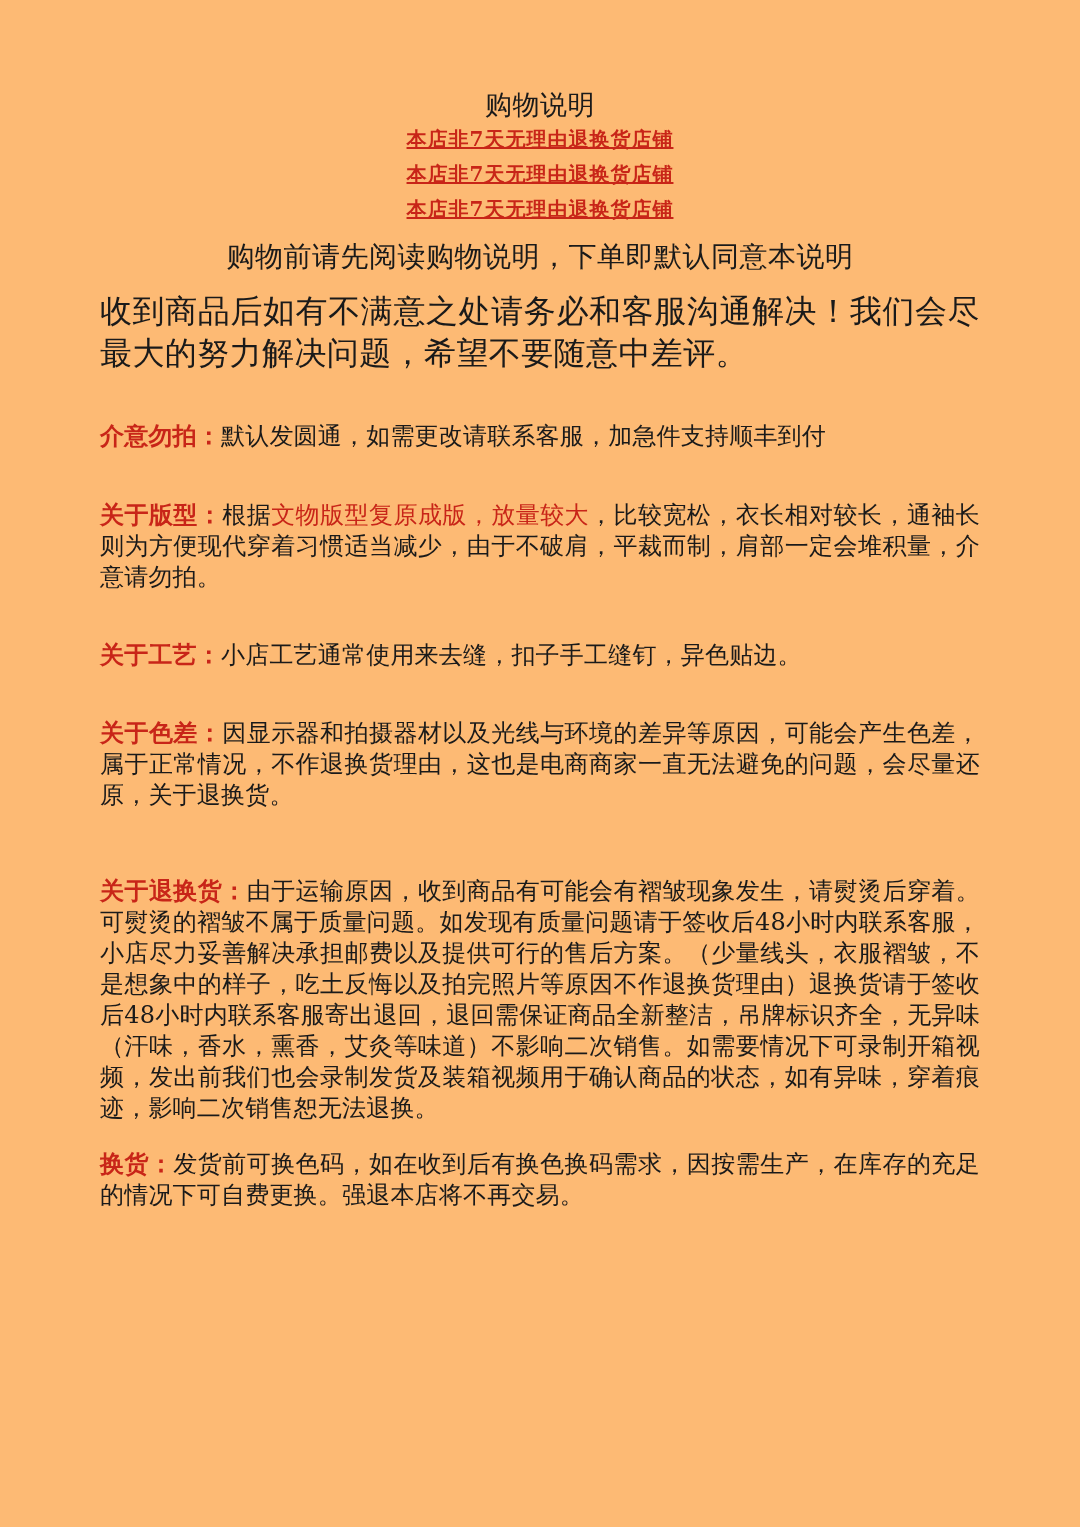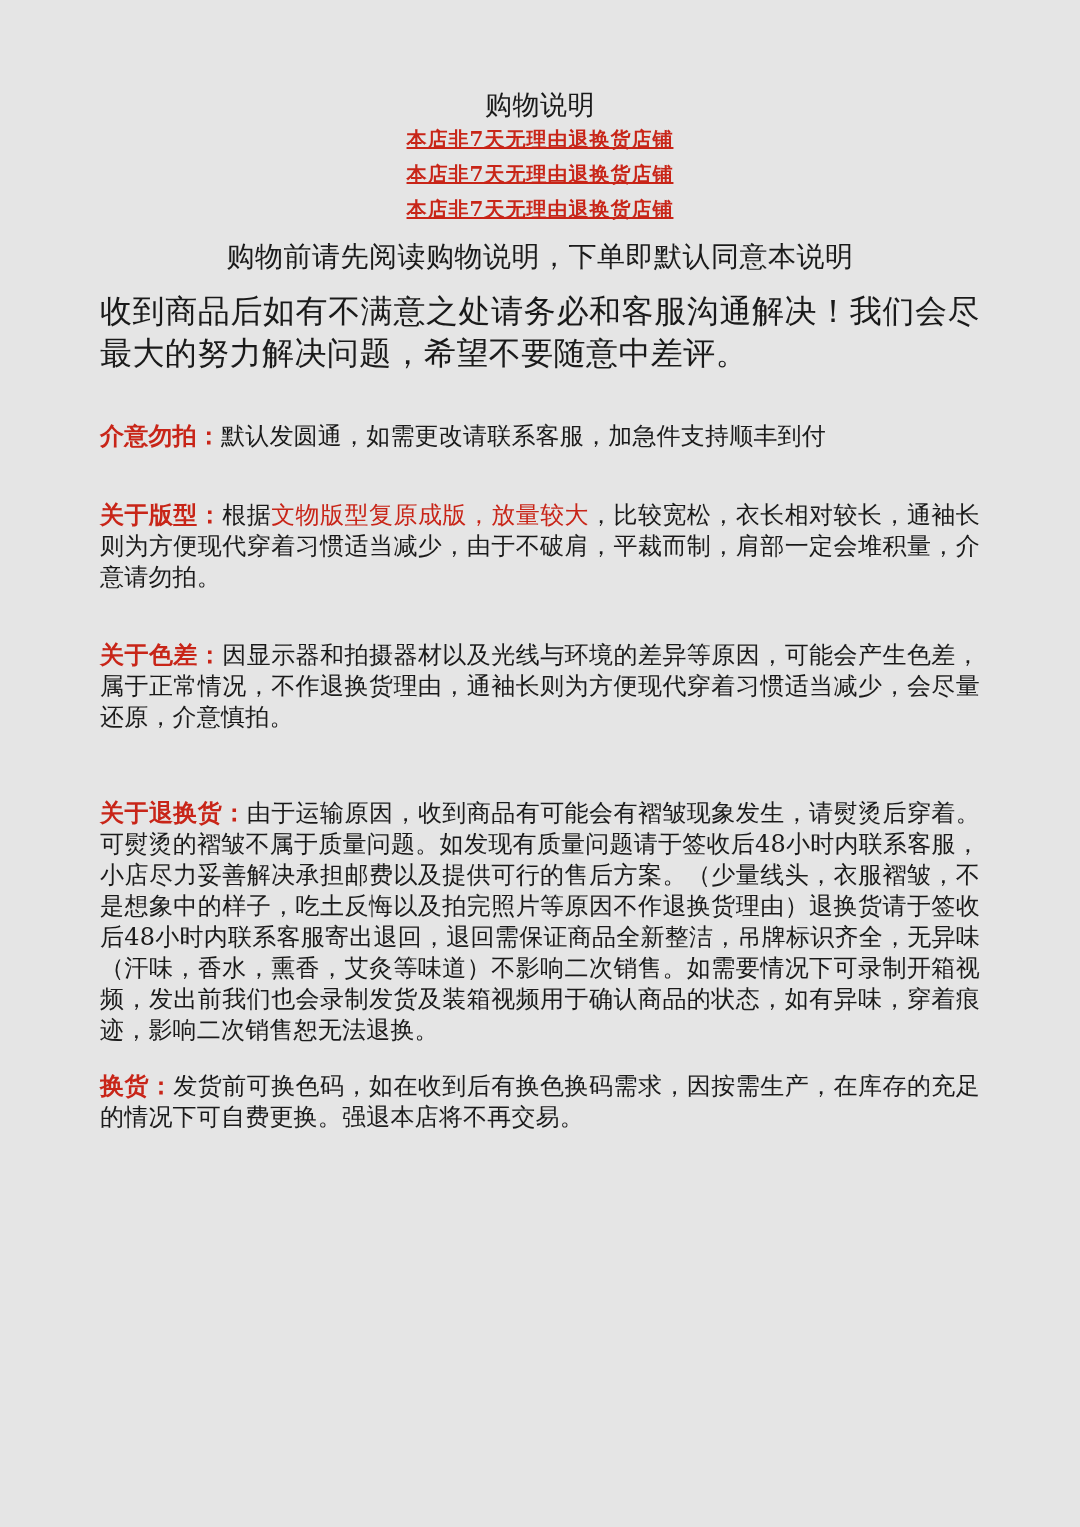--- a/index.html
+++ b/index.html
@@ -13,21 +13,21 @@
     font-family: "DejaVu Serif", "Liberation Serif", serif;
     color: #1a1a1a;
     -webkit-font-smoothing: antialiased;
   }
   .page {
     position: relative;
     width: 1080px;
     height: 1527px;
     box-sizing: border-box;
     padding: 88px 100px 0 100px;
-    background: #e5e5e5;
+    background: #fdba74;
   }
 
   .red { color: #c82518; }
   .ink { color: #1a1a1a; }
 
   
   .head {
     text-align: center;
   }
   .head-title {
@@ -99,23 +99,26 @@
 
   <p class="section sp-delivery">
     <span class="label">介意勿拍：</span><span class="ink">默认发圆通，如需更改请联系客服，加急件支持顺丰到付</span>
   </p>
 
   <p class="section sp-fit">
     <span class="label">关于版型：</span><span class="ink">根据</span><span class="red">文物版型复原成版，放量较大</span><span class="ink">，比较宽松，衣长相对较长，通袖长则为方便现代穿着习惯适当减少，由于不破肩，平裁而制，肩部一定会堆积量，介意请勿拍。</span>
   </p>
 
 
+  <p class="section sp-craft">
+    <span class="label">关于工艺：</span><span class="ink">小店工艺通常使用来去缝，扣子手工缝钉，异色贴边。</span>
+  </p>
 
   <p class="section sp-color">
-    <span class="label">关于色差：</span><span class="ink">因显示器和拍摄器材以及光线与环境的差异等原因，可能会产生色差，属于正常情况，不作退换货理由，通袖长则为方便现代穿着习惯适当减少，会尽量还原，介意慎拍。</span>
+    <span class="label">关于色差：</span><span class="ink">因显示器和拍摄器材以及光线与环境的差异等原因，可能会产生色差，属于正常情况，不作退换货理由，这也是电商商家一直无法避免的问题，会尽量还原，关于退换货。</span>
   </p>
 
   <p class="section sp-return">
     <span class="label">关于退换货：</span><span class="ink">由于运输原因，收到商品有可能会有褶皱现象发生，请熨烫后穿着。可熨烫的褶皱不属于质量问题。如发现有质量问题请于签收后48小时内联系客服，小店尽力妥善解决承担邮费以及提供可行的售后方案。（少量线头，衣服褶皱，不是想象中的样子，吃土反悔以及拍完照片等原因不作退换货理由）退换货请于签收后48小时内联系客服寄出退回，退回需保证商品全新整洁，吊牌标识齐全，无异味（汗味，香水，熏香，艾灸等味道）不影响二次销售。如需要情况下可录制开箱视频，发出前我们也会录制发货及装箱视频用于确认商品的状态，如有异味，穿着痕迹，影响二次销售恕无法退换。</span>
   </p>
 
   <p class="section sp-exchange">
     <span class="label">换货：</span><span class="ink">发货前可换色码，如在收到后有换色换码需求，因按需生产，在库存的充足的情况下可自费更换。强退本店将不再交易。</span>
   </p>
 

